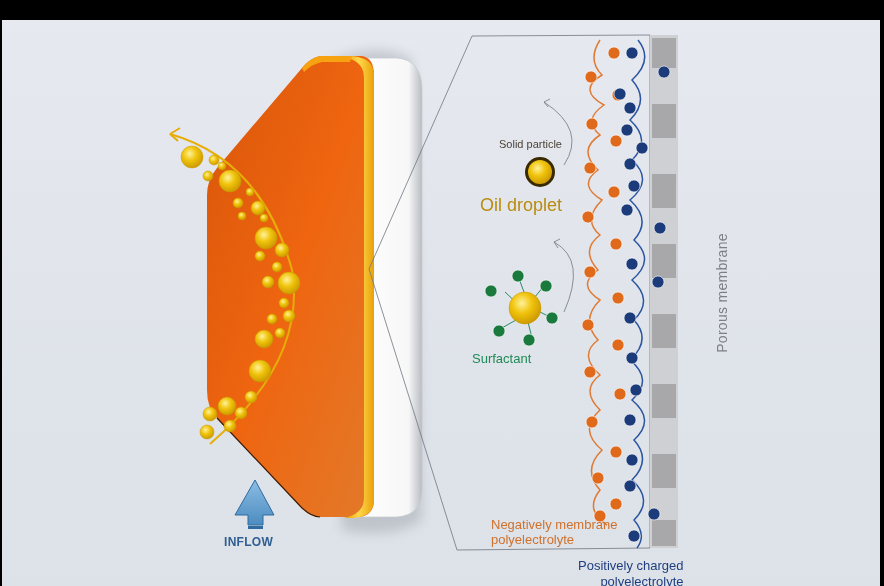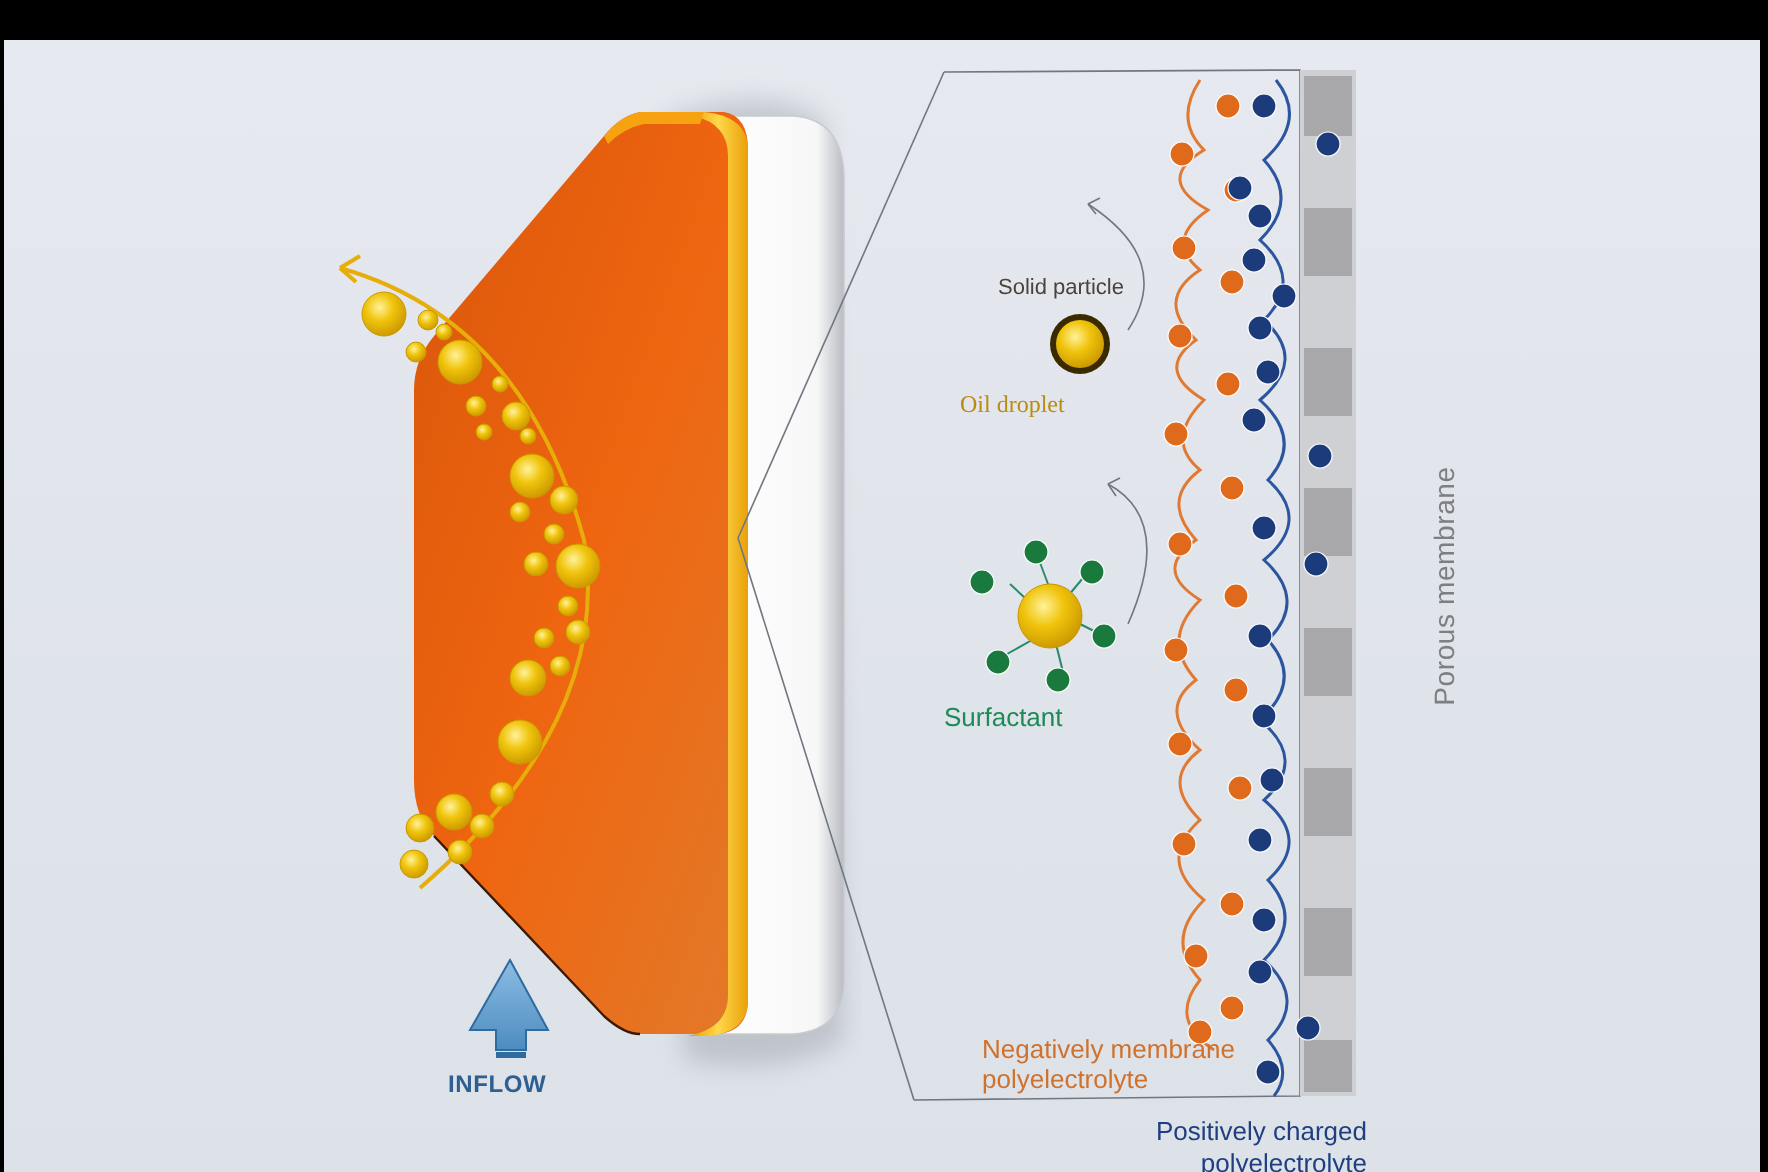--- a/index.html
+++ b/index.html
@@ -1,21 +1,21 @@
 <!DOCTYPE html>
 <html><head>
 <meta charset="utf-8">
 <style>
   html,body{margin:0;padding:0;}
   body{width:884px;height:586px;overflow:hidden;background:#000;font-family:"Liberation Sans",sans-serif;}
   .frame{position:absolute;left:2px;top:20px;width:878px;height:580px;background:linear-gradient(180deg,#e6e9ef 0%,#dfe3ea 60%,#dde1e8 100%);overflow:hidden;}
   svg{position:absolute;left:0;top:0;}
   .lbl{position:absolute;white-space:nowrap;}
   .solid{left:497px;top:118px;font-size:11px;color:#4a4438;}
-  .oil{left:478px;top:175px;font-size:12px;color:#b98c0f;font-family:Liberation Serif, serif;}
+  .oil{left:478px;top:175px;font-size:18px;color:#b98c0f;}
   .surf{left:470px;top:331px;font-size:13px;font-weight:normal;color:#1e8a55;}
   .neg{left:489px;top:497px;font-size:13px;color:#d0712c;line-height:15px;}
   .pos{left:576px;top:538px;font-size:13px;color:#1f3f80;line-height:16px;text-align:right;}
   .porous{left:660px;top:265px;font-size:14px;color:#7d7f84;transform:rotate(-90deg);transform-origin:center;letter-spacing:0.3px;}
   .inflow{left:222px;top:515px;font-size:12px;font-weight:bold;color:#2f5f92;letter-spacing:0.3px;}
 </style>
 </head>
 <body>
 
 <div class="frame">

